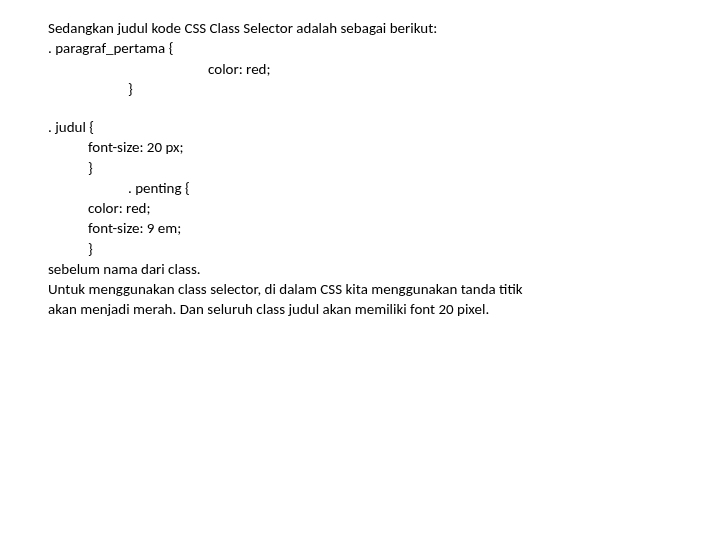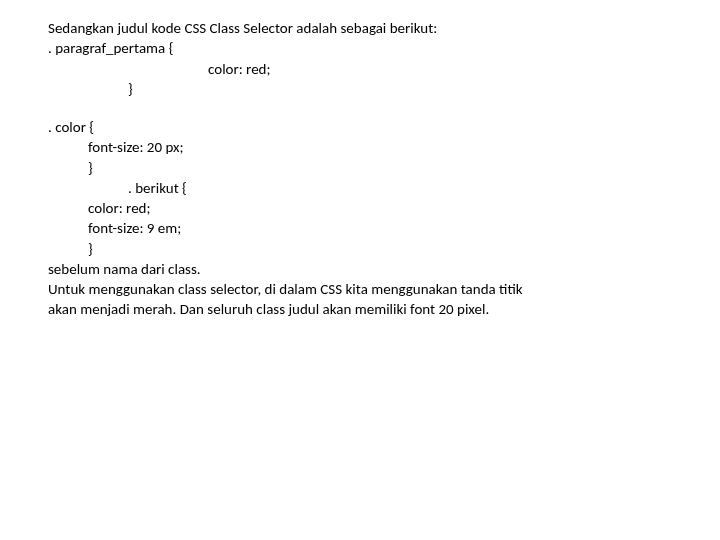--- a/index.html
+++ b/index.html
@@ -27,23 +27,23 @@
 </style>
 </head>
 <body>
 
 <div class="page">
   <div class="line">Sedangkan judul kode CSS Class Selector adalah sebagai berikut:</div>
   <div class="line">. paragraf_pertama {</div>
   <div class="line indent3">color: red;</div>
   <div class="line indent-close">}</div>
   <div class="spacer"></div>
-  <div class="line">. color {</div>
+  <div class="line">. judul {</div>
   <div class="line indent1">font-size: 20 px;</div>
   <div class="line indent1">}</div>
-  <div class="line indent2">. berikut {</div>
+  <div class="line indent2">. penting {</div>
   <div class="line indent1">color: red;</div>
   <div class="line indent1">font-size: 9 em;</div>
   <div class="line indent1">}</div>
   <div class="line">sebelum nama dari class.</div>
   <div class="line">Untuk menggunakan class selector, di dalam CSS kita menggunakan tanda titik</div>
   <div class="line">akan menjadi merah. Dan seluruh class judul akan memiliki font 20 pixel.</div>
 </div>
 
 </body></html>

